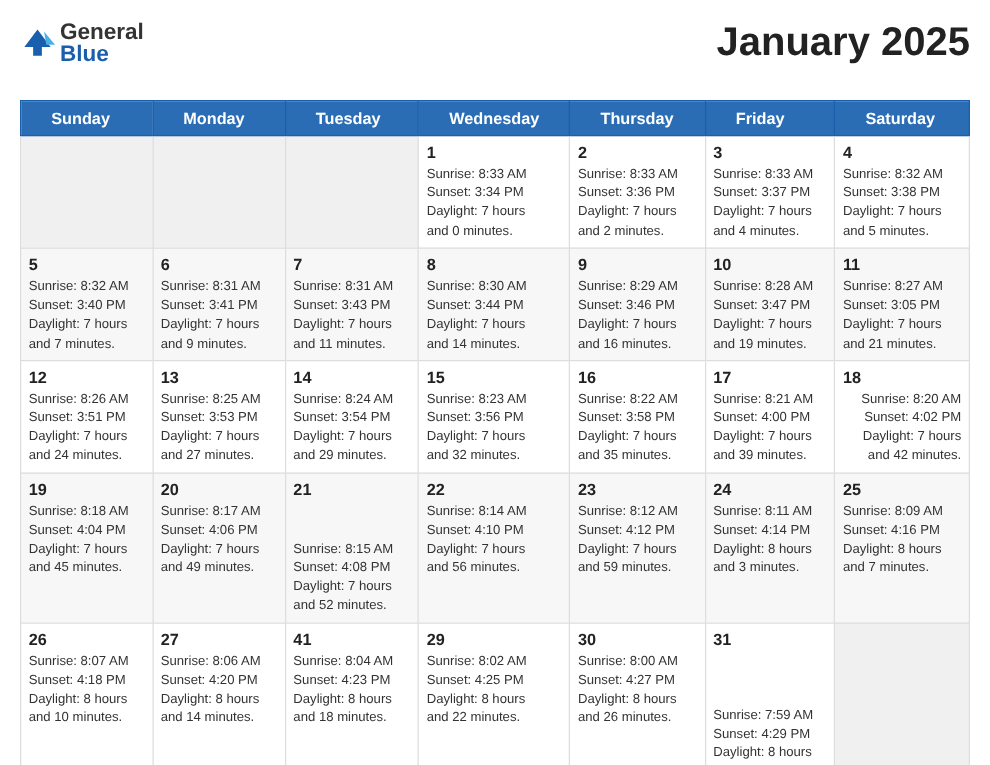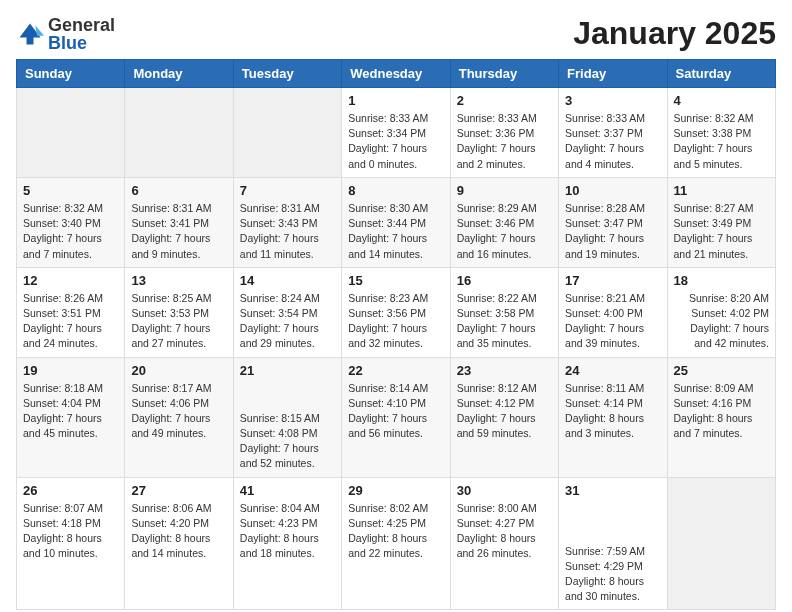--- a/index.html
+++ b/index.html
@@ -7,21 +7,21 @@
       font-family: Arial, sans-serif;
       background: #fff;
       width: 792px;
       min-height: 612px;
       padding: 16px;
     }
     .header-area {
       display: flex;
       justify-content: space-between;
       align-items: flex-start;
-      margin-bottom: 7px;
+      margin-bottom: 28px;
     }
     .logo {
       display: flex;
       align-items: center;
       gap: 4px;
     }
     .logo-text-general {
       font-size: 18px;
       font-weight: bold;
       color: #333;
@@ -53,21 +53,21 @@
     }
     .calendar {
       width: 100%;
       border-collapse: collapse;
       border: 1px solid #ccc;
     }
     .calendar th {
       background: #2a6db5;
       color: #fff;
       text-align: left;
-      padding: 6px 8px;
+      padding: 6px 24px;
       font-size: 13px;
       font-weight: bold;
       border: 1px solid #1a5fad;
     }
     .calendar td {
       vertical-align: top;
       border: 1px solid #ddd;
       padding: 5px 6px;
       width: calc(100% / 7);
       min-height: 80px;
@@ -197,21 +197,21 @@
         <td>
           <div class="day-number">10</div>
           <div class="day-info" style="white-space: pre-line;">Sunrise: 8:28 AM
 Sunset: 3:47 PM
 Daylight: 7 hours
 and 19 minutes.</div>
         </td>
         <td>
           <div class="day-number">11</div>
           <div class="day-info" style="white-space: pre-line;">Sunrise: 8:27 AM
-Sunset: 3:49 PM
+Sunset: 3:05 PM
 Daylight: 7 hours
 and 21 minutes.</div>
         </td>
       </tr>
       <tr>
         <td>
           <div class="day-number">12</div>
           <div class="day-info" style="white-space: pre-line;">Sunrise: 8:26 AM
 Sunset: 3:51 PM
 Daylight: 7 hours

